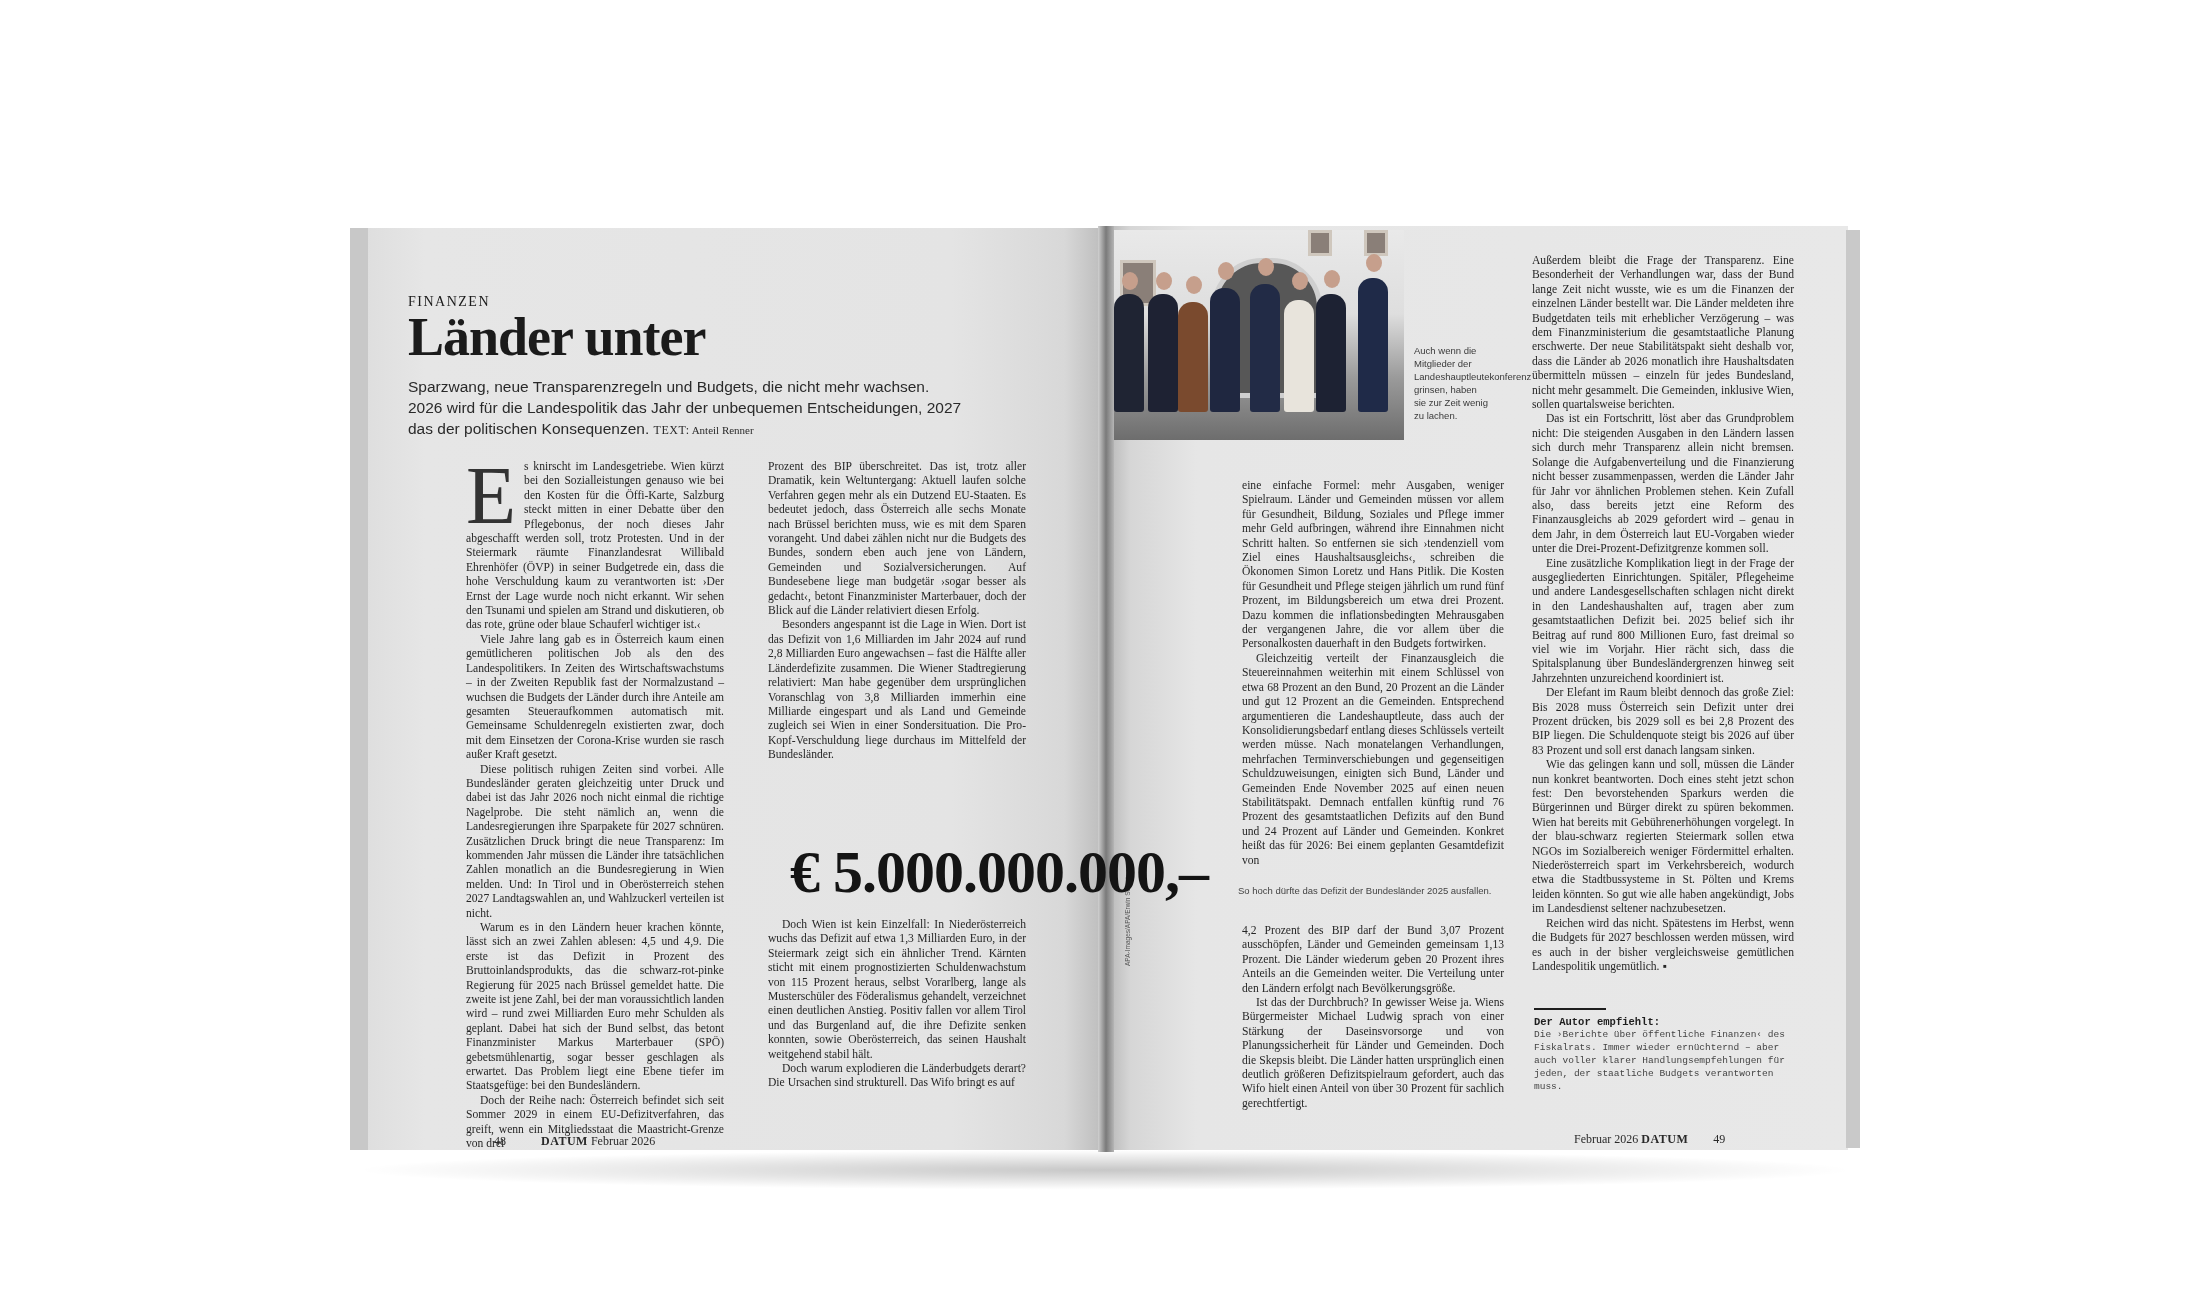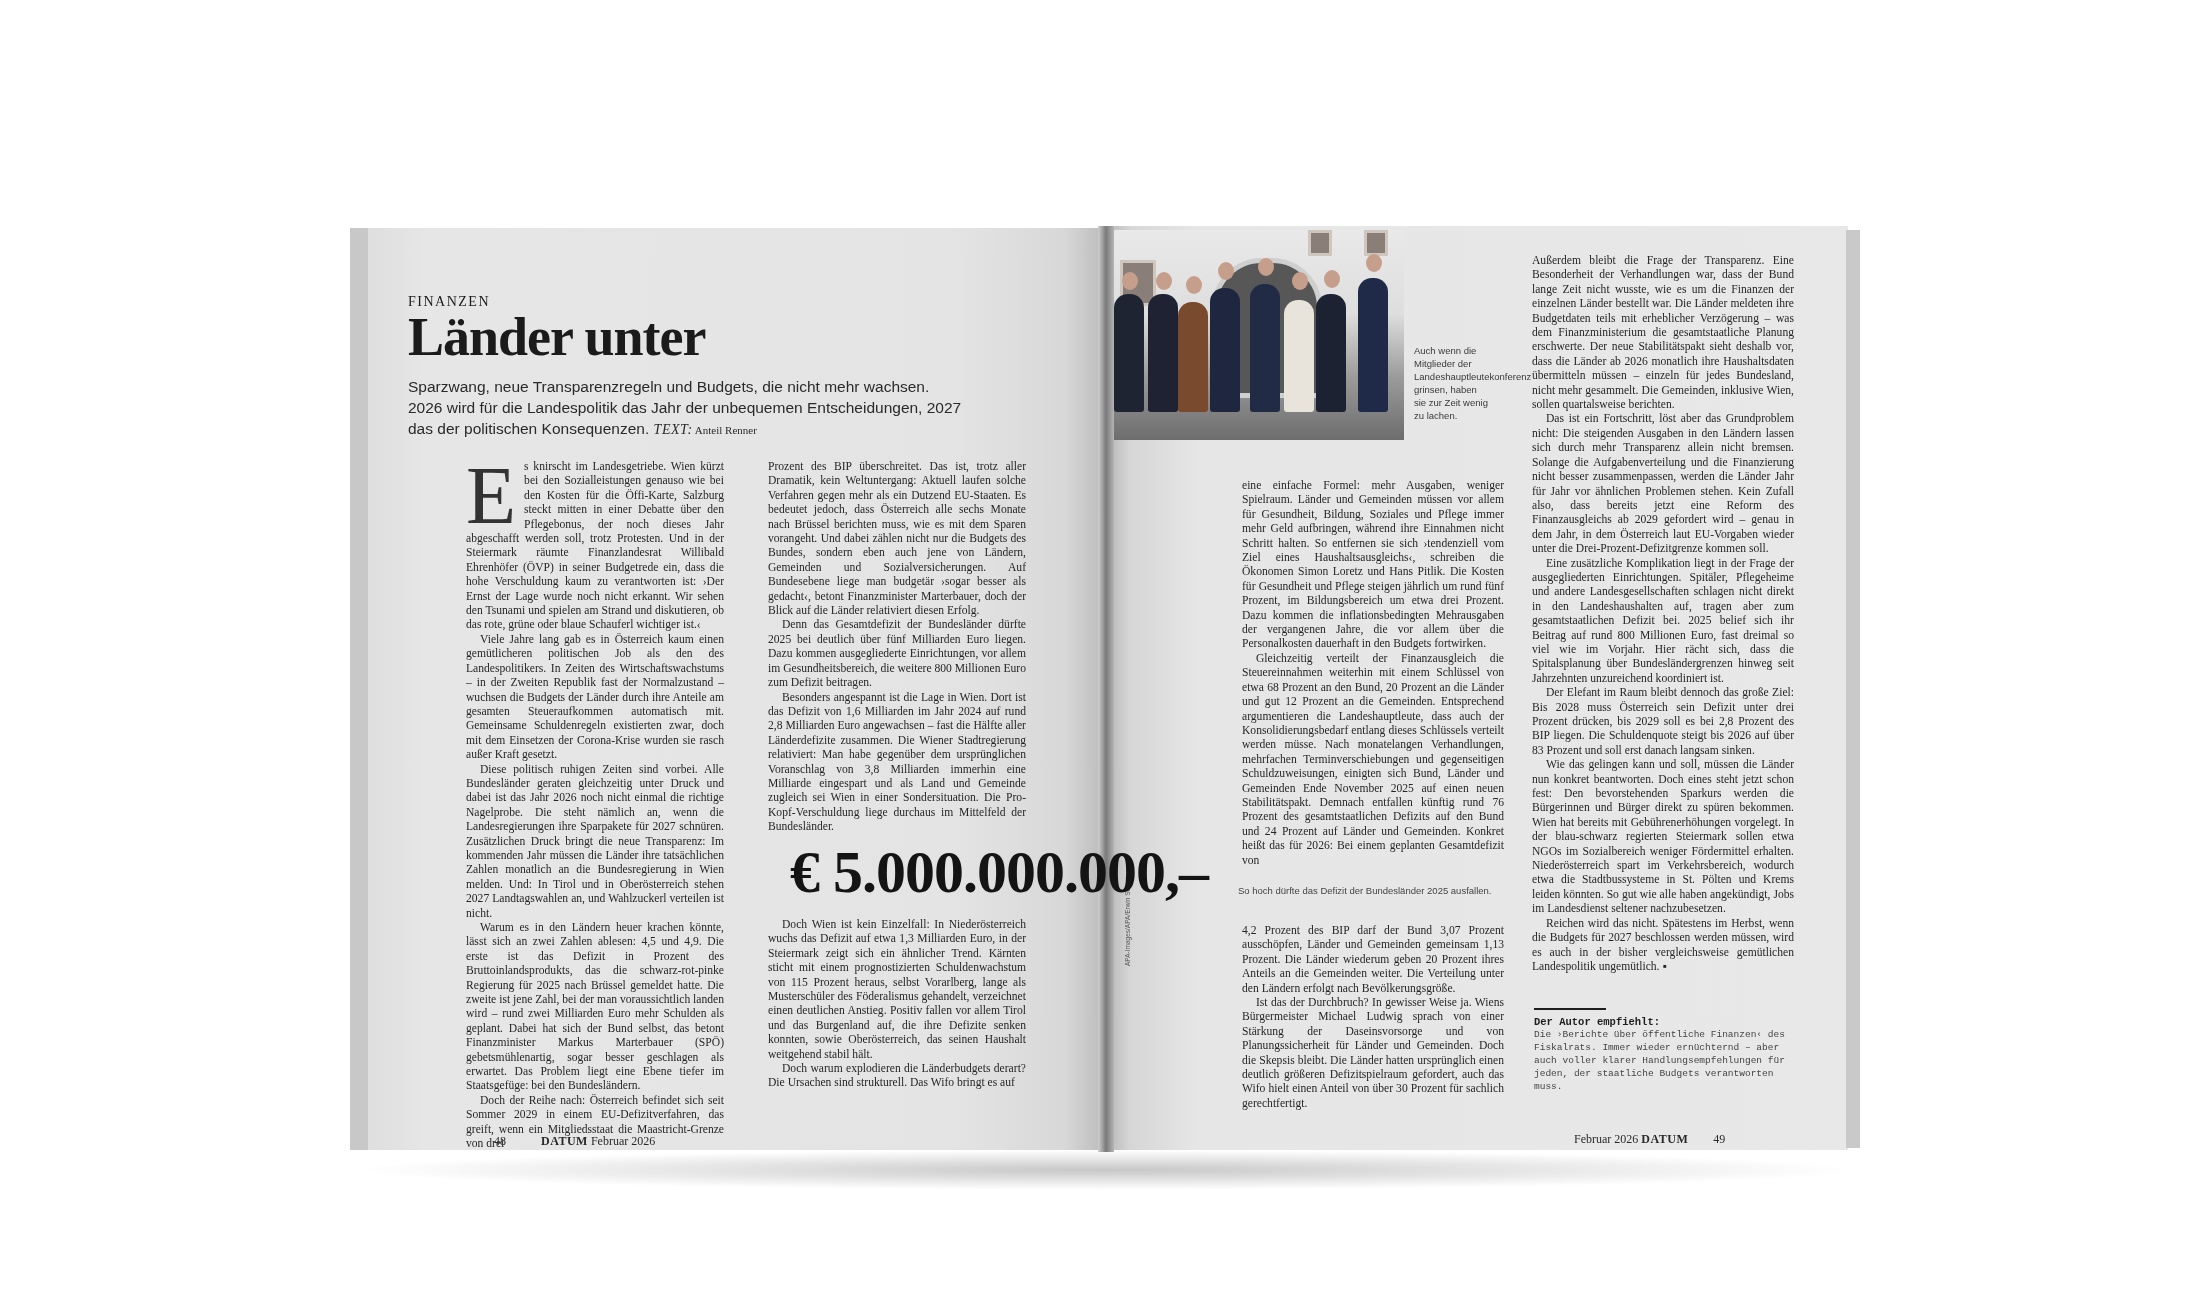--- a/index.html
+++ b/index.html
@@ -9,21 +9,21 @@
   .page-left { left:350px; top:228px; width:752px; height:922px; background:linear-gradient(90deg,#dcdcdc 0%,#e6e6e6 10%,#e4e4e4 80%,#d8d8d8 95%,#bdbdbd 100%); }
   .page-left-edge { position:absolute; left:350px; top:228px; width:18px; height:922px; background:#c8c8c8; }
   .page-right { left:1108px; top:226px; width:740px; height:924px; background:linear-gradient(90deg,#b8b8b8 0%,#d6d6d6 3%,#e6e6e6 12%,#e8e8e8 100%); }
   .page-right-edge { position:absolute; left:1846px; top:230px; width:14px; height:918px; background:#c9c9c9; }
   .gutter { position:absolute; left:1098px; top:226px; width:16px; height:926px; background:linear-gradient(90deg,#d0d0d0,#7a7a7a 50%,#b5b5b5); }
 
   .kicker { position:absolute; left:58px; top:66px; font-size:14px; letter-spacing:1.5px; font-weight:normal; }
   .title { position:absolute; left:58px; top:78px; font-size:54px; font-weight:bold; letter-spacing:-1px; }
   .lead { position:absolute; left:58px; top:148px; width:560px; font-family:"Liberation Sans", sans-serif; font-size:15.5px; line-height:21px; color:#2a2a2a; }
   .byline { font-family:"Liberation Serif", serif; font-size:11px; }
-  .byline-label { font-size:14px; letter-spacing:0.5px; text-transform:uppercase;font-style:italic; }
+  .byline-label { font-size:12px; letter-spacing:0.5px; text-transform:uppercase; }
 
   .col { position:absolute; font-size:11.6px; line-height:14.4px; text-align:justify; color:#262626; hyphens:auto; }
   .col p { margin:0; text-indent:14px; }
   .col p.first { text-indent:0; }
   .dropcap { float:left; font-size:82px; line-height:64px; margin:4px 8px 0 0; color:#333; }
   .col-l1 { left:116px; top:232px; width:258px; }
   .col-l2 { left:418px; top:232px; width:258px; }
   .col-l2b { left:418px; top:690px; width:258px; }
 
   .big-number { position:absolute; left:790px; top:838px; font-size:60px; font-weight:bold; letter-spacing:-1px; color:#141414; white-space:nowrap; z-index:5; }
@@ -72,21 +72,20 @@
   <div class="col col-l1">
     <p class="first"><span class="dropcap">E</span><span>s knirscht im Landesgetriebe. Wien kürzt bei den Sozialleistungen genauso wie bei den Kosten für die Öffi-Karte, Salzburg steckt mitten in einer Debatte über den Pflegebonus, der noch dieses Jahr abgeschafft werden soll, trotz Protesten. Und in der Steiermark räumte Finanzlandesrat Willibald Ehrenhöfer (ÖVP) in seiner Budgetrede ein, dass die hohe Verschuldung kaum zu verantworten ist: ›Der Ernst der Lage wurde noch nicht erkannt. Wir sehen den Tsunami und spielen am Strand und diskutieren, ob das rote, grüne oder blaue Schauferl wichtiger ist.‹</span></p>
     <p>Viele Jahre lang gab es in Österreich kaum einen gemütlicheren politischen Job als den des Landespolitikers. In Zeiten des Wirtschaftswachstums – in der Zweiten Republik fast der Normalzustand – wuchsen die Budgets der Länder durch ihre Anteile am gesamten Steueraufkommen automatisch mit. Gemeinsame Schuldenregeln existierten zwar, doch mit dem Einsetzen der Corona-Krise wurden sie rasch außer Kraft gesetzt.</p>
     <p>Diese politisch ruhigen Zeiten sind vorbei. Alle Bundesländer geraten gleichzeitig unter Druck und dabei ist das Jahr 2026 noch nicht einmal die richtige Nagelprobe. Die steht nämlich an, wenn die Landesregierungen ihre Sparpakete für 2027 schnüren. Zusätzlichen Druck bringt die neue Transparenz: Im kommenden Jahr müssen die Länder ihre tatsächlichen Zahlen monatlich an die Bundesregierung in Wien melden. Und: In Tirol und in Oberösterreich stehen 2027 Landtagswahlen an, und Wahlzuckerl verteilen ist nicht.</p>
     <p>Warum es in den Ländern heuer krachen könnte, lässt sich an zwei Zahlen ablesen: 4,5 und 4,9. Die erste ist das Defizit in Prozent des Bruttoinlandsprodukts, das die schwarz-rot-pinke Regierung für 2025 nach Brüssel gemeldet hatte. Die zweite ist jene Zahl, bei der man voraussichtlich landen wird – rund zwei Milliarden Euro mehr Schulden als geplant. Dabei hat sich der Bund selbst, das betont Finanzminister Markus Marterbauer (SPÖ) gebetsmühlenartig, sogar besser geschlagen als erwartet. Das Problem liegt eine Ebene tiefer im Staatsgefüge: bei den Bundesländern.</p>
     <p>Doch der Reihe nach: Österreich befindet sich seit Sommer 2029 in einem EU-Defizitverfahren, das greift, wenn ein Mitgliedsstaat die Maastricht-Grenze von drei</p>
   </div>
 
   <div class="col col-l2">
     <p class="first">Prozent des BIP überschreitet. Das ist, trotz aller Dramatik, kein Weltuntergang: Aktuell laufen solche Verfahren gegen mehr als ein Dutzend EU-Staaten. Es bedeutet jedoch, dass Österreich alle sechs Monate nach Brüssel berichten muss, wie es mit dem Sparen vorangeht. Und dabei zählen nicht nur die Budgets des Bundes, sondern eben auch jene von Ländern, Gemeinden und Sozialversicherungen. Auf Bundesebene liege man budgetär ›sogar besser als gedacht‹, betont Finanzminister Marterbauer, doch der Blick auf die Länder relativiert diesen Erfolg.</p>
-    <p>Denn das Gesamtdefizit der Bundesländer dürfte 2025 bei deutlich über fünf Milliarden Euro liegen. Dazu kommen ausgegliederte Einrichtungen, vor allem im Gesundheitsbereich, die weitere 800 Millionen Euro zum Defizit beitragen.</p>
     <p>Besonders angespannt ist die Lage in Wien. Dort ist das Defizit von 1,6 Milliarden im Jahr 2024 auf rund 2,8 Milliarden Euro angewachsen – fast die Hälfte aller Länderdefizite zusammen. Die Wiener Stadtregierung relativiert: Man habe gegenüber dem ursprünglichen Voranschlag von 3,8 Milliarden immerhin eine Milliarde eingespart und als Land und Gemeinde zugleich sei Wien in einer Sondersituation. Die Pro-Kopf-Verschuldung liege durchaus im Mittelfeld der Bundesländer.</p>
   </div>
 
   <div class="col col-l2b">
     <p>Doch Wien ist kein Einzelfall: In Niederösterreich wuchs das Defizit auf etwa 1,3 Milliarden Euro, in der Steiermark zeigt sich ein ähnlicher Trend. Kärnten sticht mit einem prognostizierten Schuldenwachstum von 115 Prozent heraus, selbst Vorarlberg, lange als Musterschüler des Föderalismus gehandelt, verzeichnet einen deutlichen Anstieg. Positiv fallen vor allem Tirol und das Burgenland auf, die ihre Defizite senken konnten, sowie Oberösterreich, das seinen Haushalt weitgehend stabil hält.</p>
     <p>Doch warum explodieren die Länderbudgets derart? Die Ursachen sind strukturell. Das Wifo bringt es auf</p>
   </div>
 
   <div class="folio folio-l">
     <span class="num">48</span>

